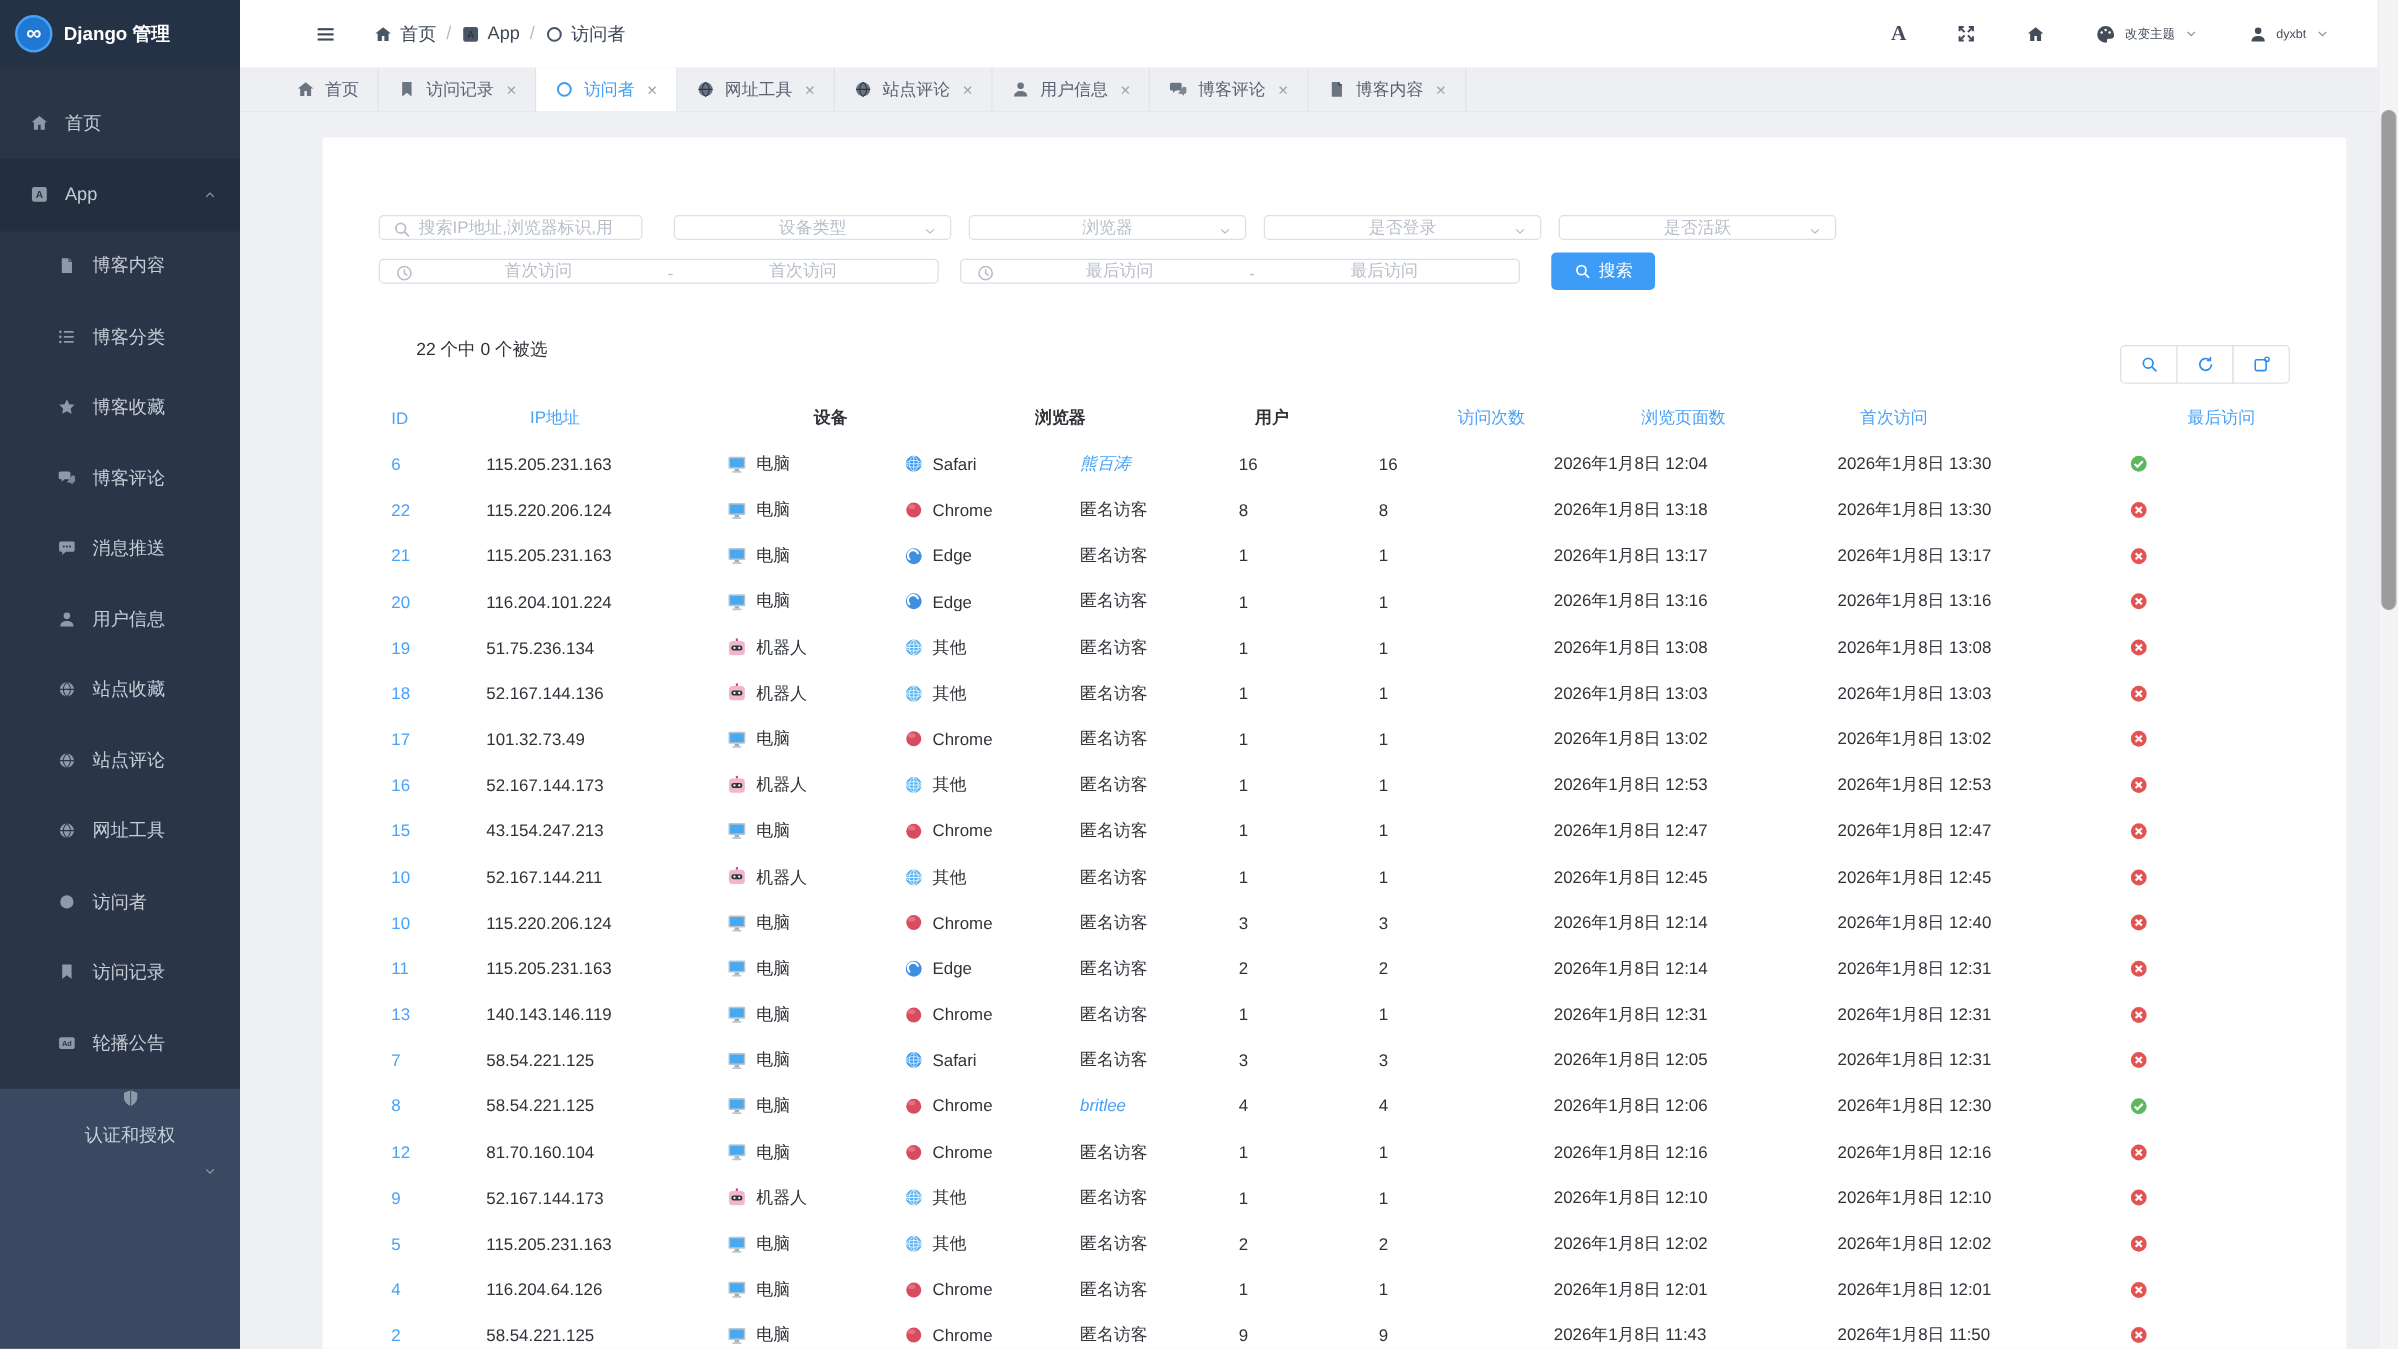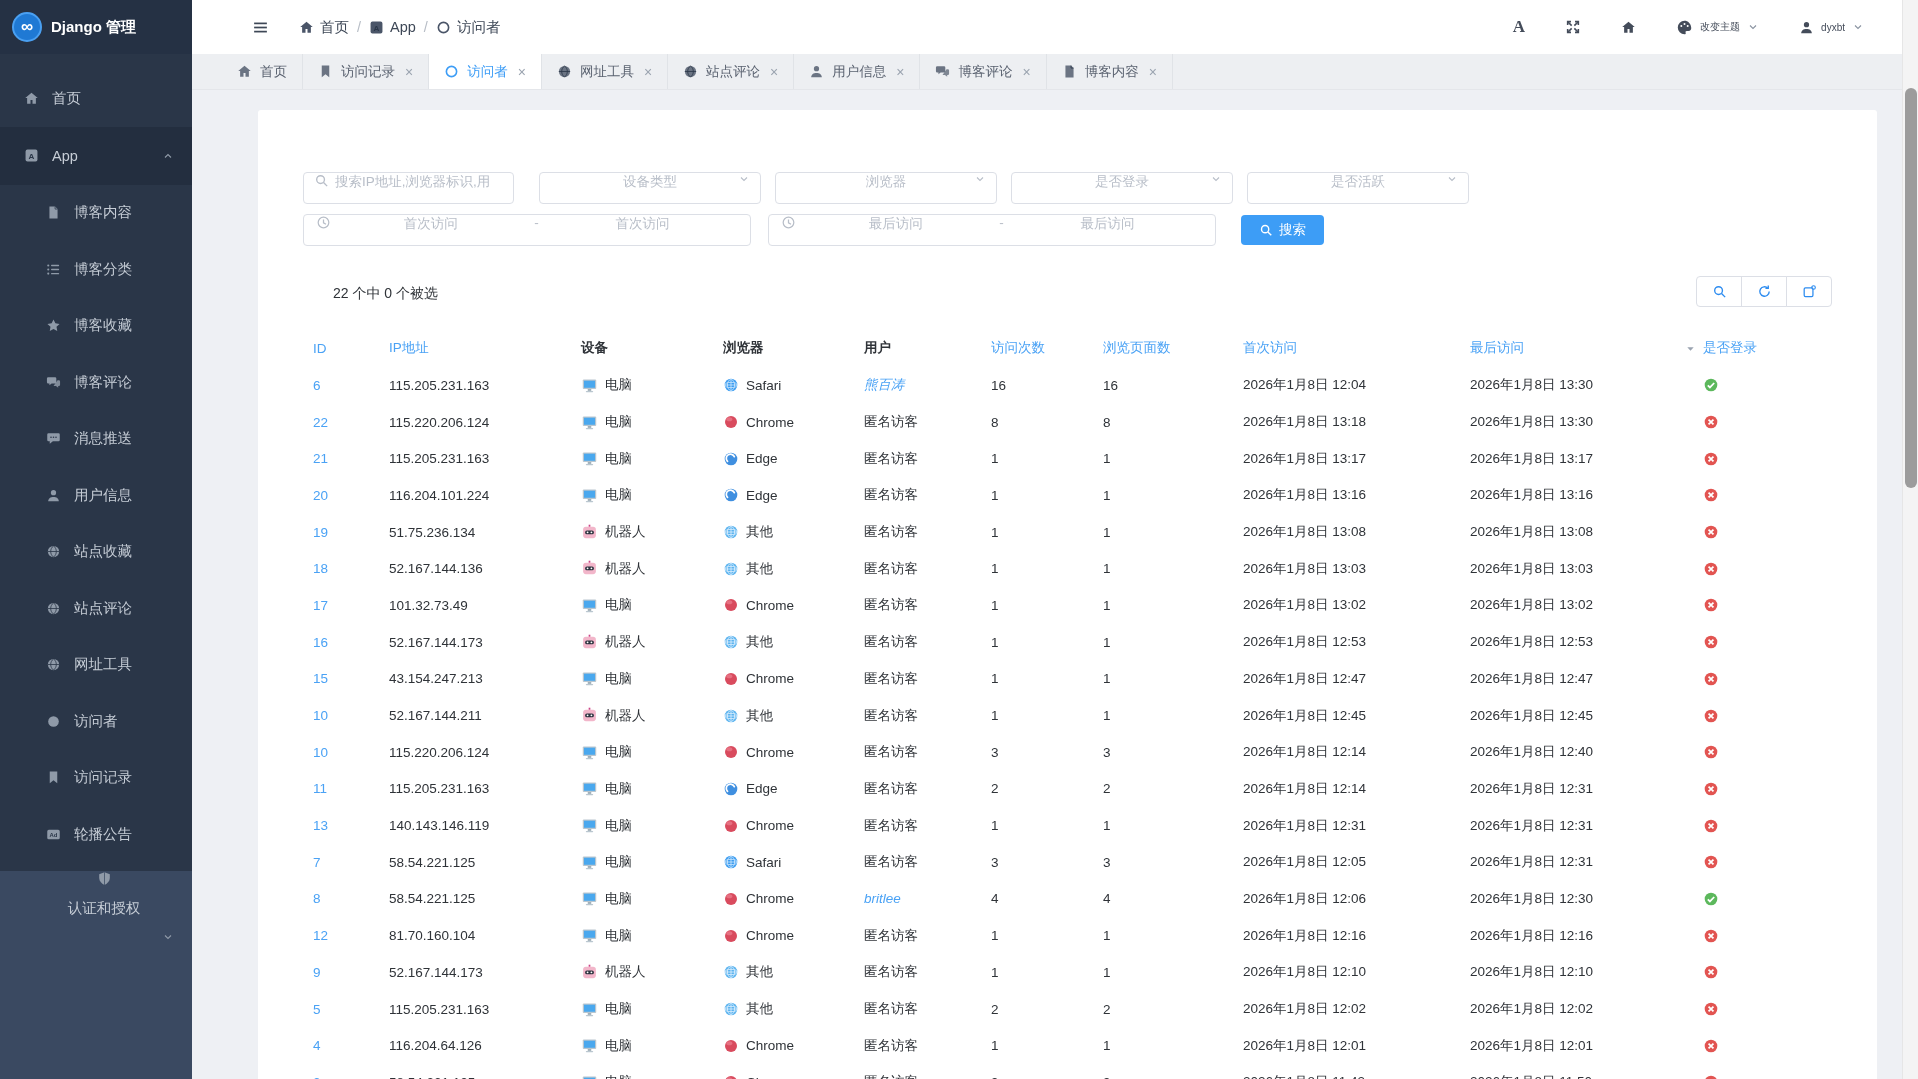--- a/index.html
+++ b/index.html
@@ -46,22 +46,22 @@
   .tab .ic{color:#6b7483;}
   .tab.active{background:#fff;color:#3d9df6;}
   .tab.active .ic{color:#3d9df6;}
   .tab-close{color:#9aa3af;font-size:14px;margin-left:2px;}
   
   .content{flex:1;background:#eef0f4;overflow:hidden;}
   .card{background:#fff;border-radius:3px;margin:20px 25px 0 66px;height:1100px;
     padding:62px 0 0 45px;box-sizing:border-box;position:relative;}
   
   .frow{display:flex;align-items:center;}
-  .fbox{height:32px;border:1px solid #dcdfe6;border-radius:4px;box-sizing:border-box;
-    display:flex;align-items:flex-start;color:#b8bec8;background:#fff;cursor:pointer;}
+  .fbox{height:20px;border:1px solid #dcdfe6;border-radius:4px;box-sizing:border-box;
+    display:flex;align-items:flex-end;color:#b8bec8;background:#fff;cursor:pointer;}
   .fsearch{width:211px;padding:0 10px;gap:6px;margin-right:25px;overflow:hidden;white-space:nowrap;cursor:text;}
   .fselect{width:222px;justify-content:center;position:relative;margin-right:14px;}
   .fselect .chev{position:absolute;right:10px;color:#b8bec8;}
   .frow2{margin-top:10px;}
   .frange{width:448px;padding:0 12px;gap:4px;cursor:text;}
   .frange .rspan{flex:1;text-align:center;}
   .frange .rdash{color:#b8bec8;padding:0 4px;}
   .frange.r1{margin-right:17px;}
   .frange.r2{margin-right:25px;}
   .search-btn{width:83px;height:30px;border:none;border-radius:4px;background:#3d9df6;color:#fff;
@@ -72,21 +72,21 @@
   .act-group{position:absolute;right:45px;margin-top:0;display:flex;top:166px;}
   .act-btn{width:46px;height:31px;background:#fff;border:1px solid #dcdfe6;display:flex;align-items:center;
     justify-content:center;color:#2d8cf0;cursor:pointer;box-sizing:border-box;}
   .act-btn + .act-btn{margin-left:-1px;}
   .act-btn:first-child{border-radius:4px 0 0 4px;}
   .act-btn:last-child{border-radius:0 4px 4px 0;}
   
   .tbl{margin-top:26px;padding-left:10px;}
   .trow{display:grid;grid-template-columns:76px 192px 142px 141px 127px 112px 140px 227px 215px 18px minmax(60px,1fr);
     align-items:center;height:36.7px;}
-  .thead{height:26px;margin-bottom:6px;}
+  .thead{height:26px;margin-bottom:6px;gap:35px;}
   .th{font-size:13.5px;color:#2f3338;font-weight:bold;cursor:pointer;}
   .th.blue{color:#4aa2f5;font-weight:normal;}
   .sort-cell{color:#9aa3b0;display:flex;align-items:center;}
   .cell{white-space:nowrap;overflow:hidden;}
   .cell.id{color:#4aa2f5;cursor:pointer;}
   .cell-pair{display:flex;align-items:center;gap:7px;}
   .cell .link{color:#4aa2f5;cursor:pointer;font-style:italic;}
   .status-cell{display:flex;align-items:center;}
   
   .scrollbar{position:fixed;top:0;right:0;width:16px;height:1079px;background:#f4f4f4;border-left:1px solid #e6e6e6;box-sizing:border-box;}

